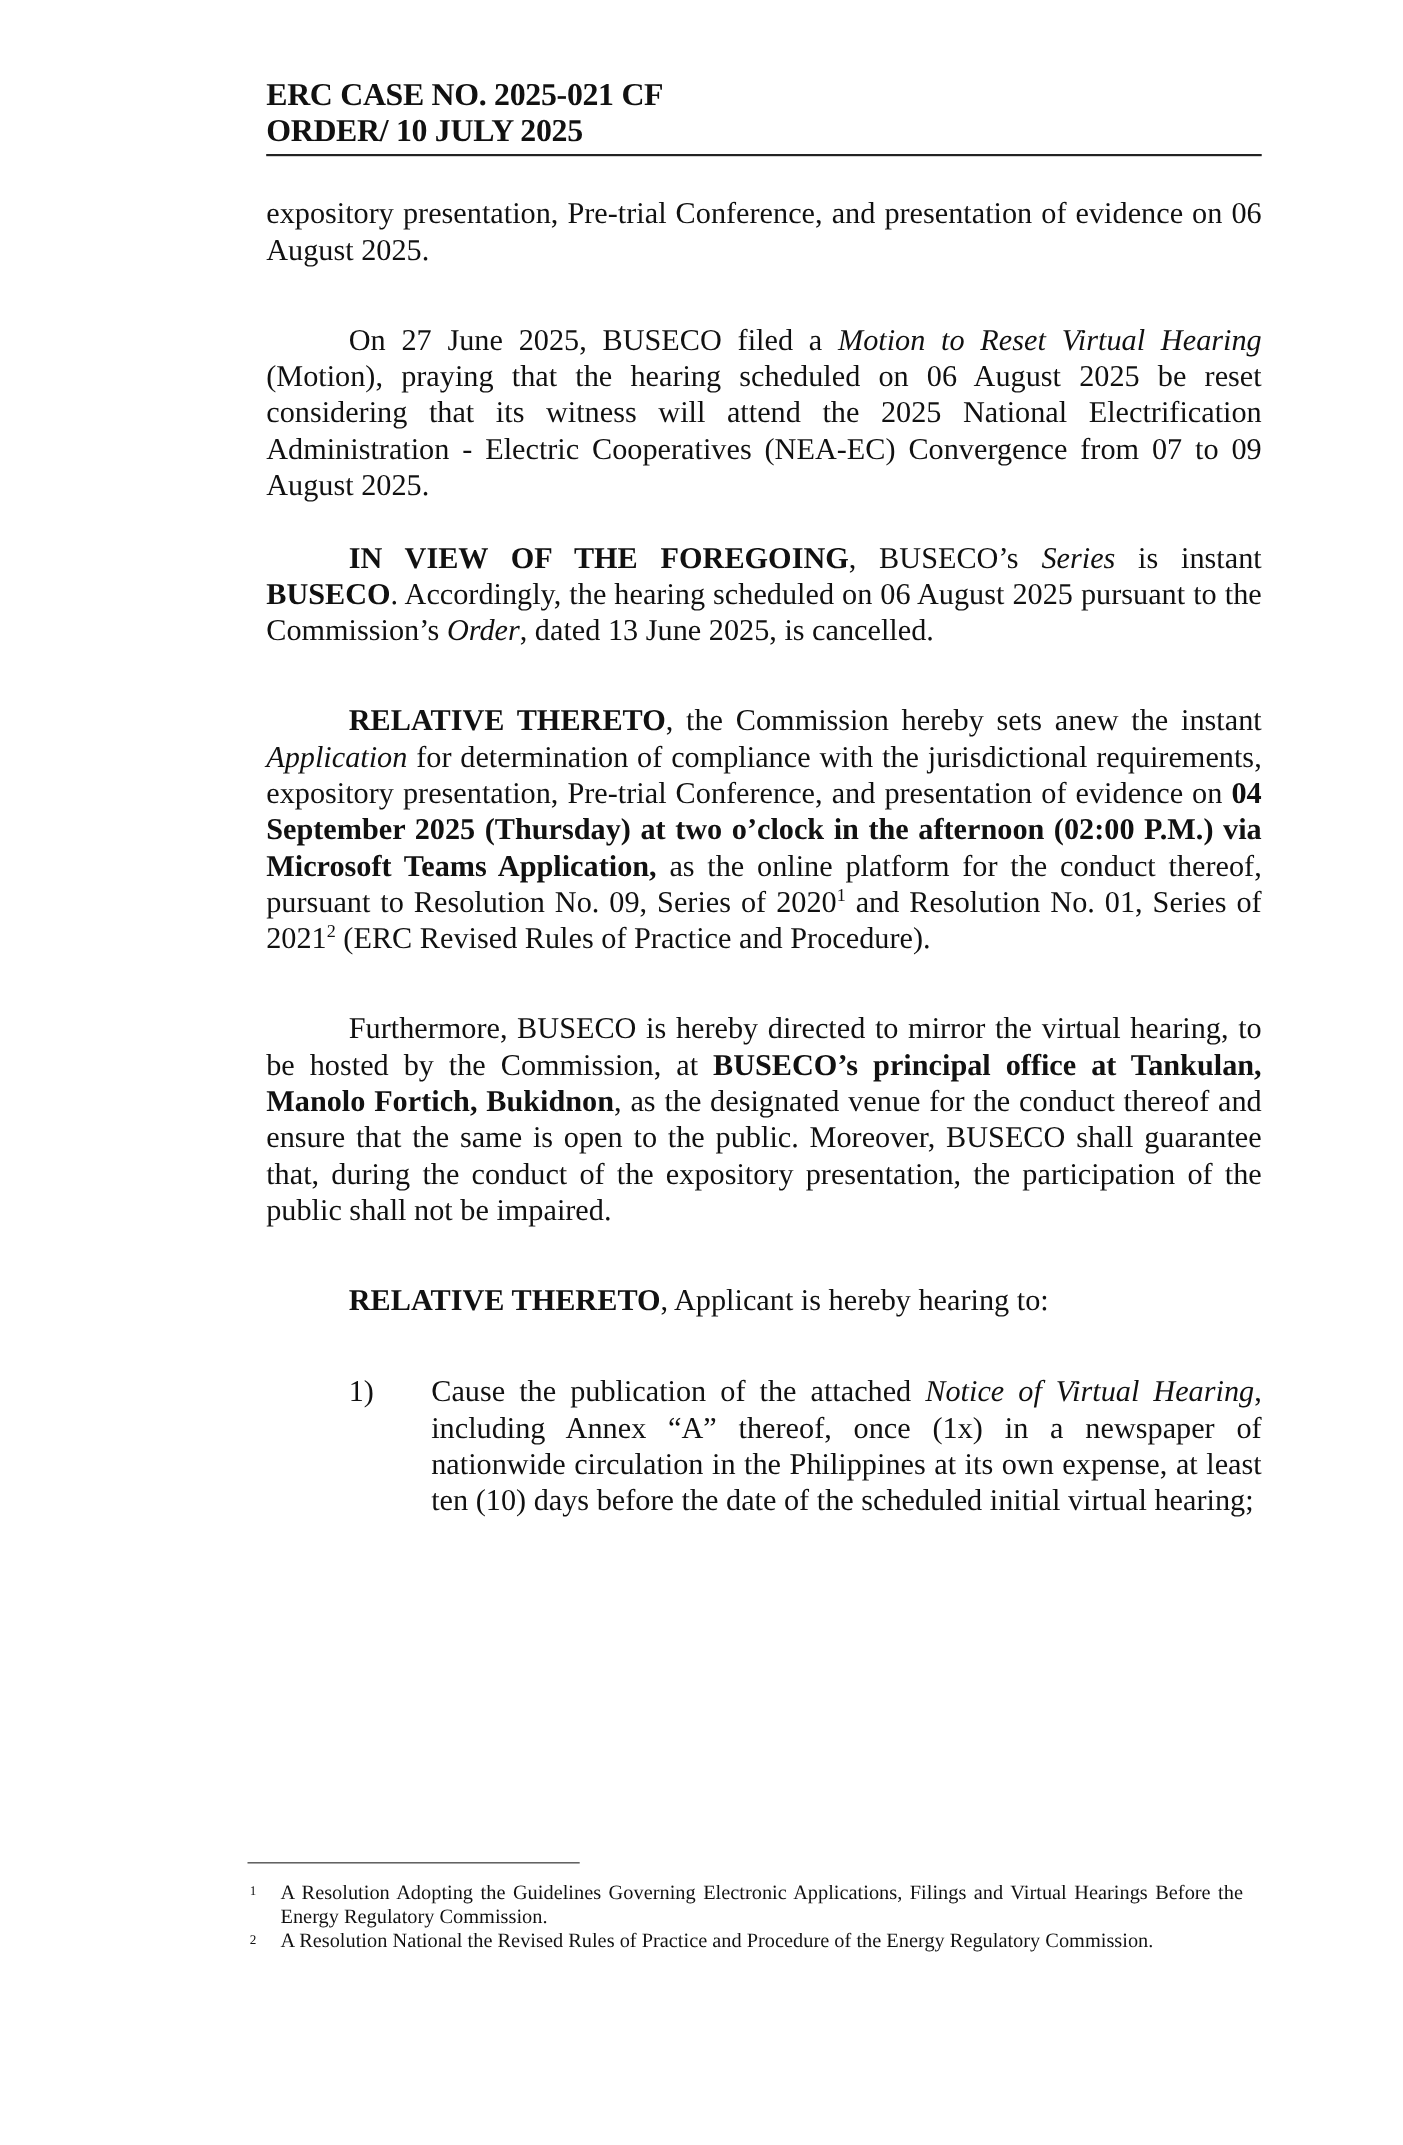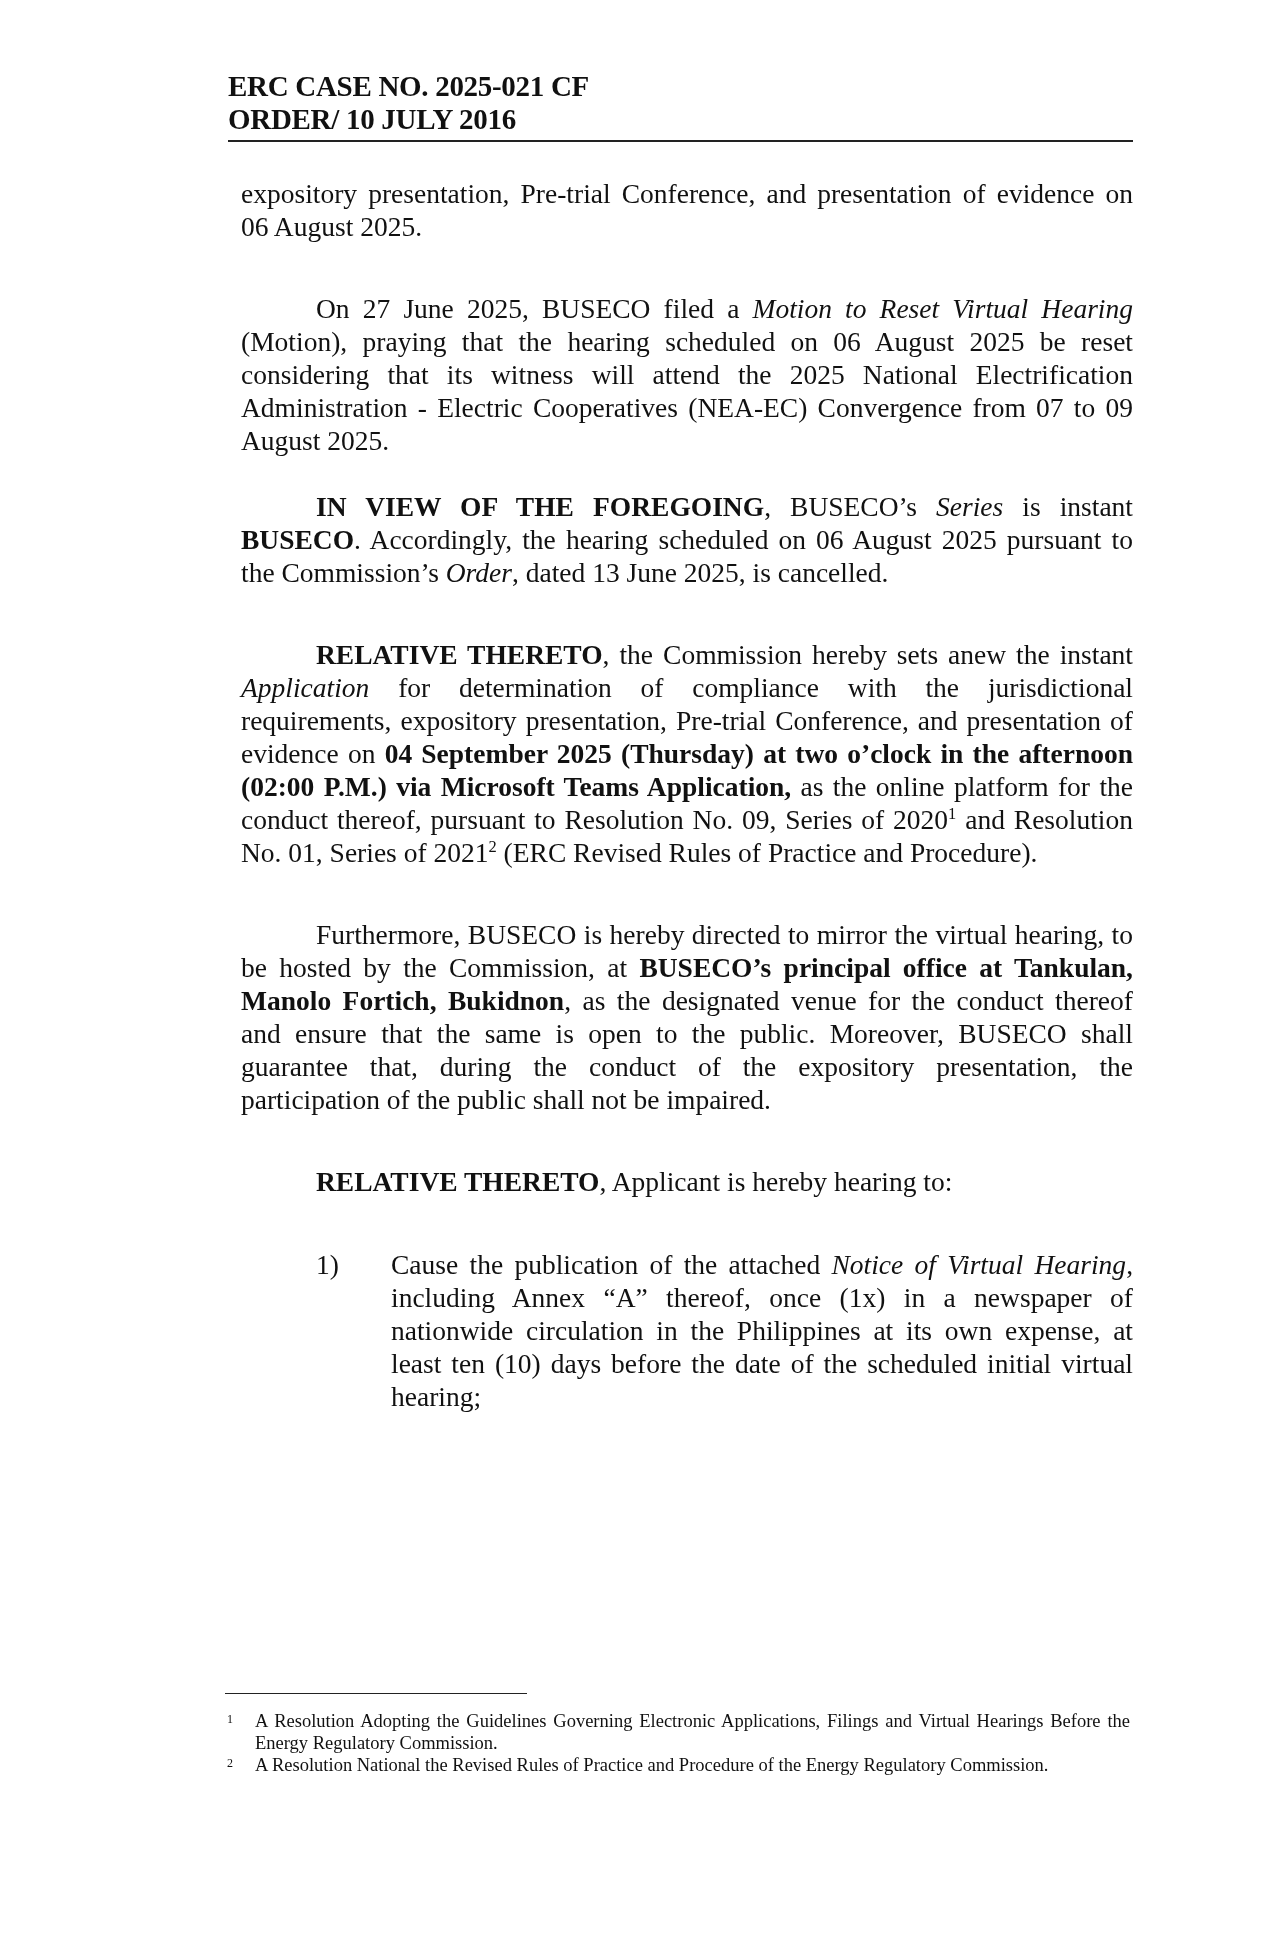--- a/index.html
+++ b/index.html
@@ -1,45 +1,45 @@
 <!DOCTYPE html>
 <html><head>
 <meta charset="utf-8">
 <style>
   html, body { margin: 0; padding: 0; background: #ffffff; }
   body {
     width: 1275px; height: 1950px; position: relative; overflow: hidden;
     font-family: "Liberation Serif", "DejaVu Serif", serif;
     color: #111111;
   }
-  .page { position: absolute; left: 228px; top: 70px; width: 905px; }
+  .page { position: absolute; left: 242px; top: 70px; width: 905px; }
   .header { font-weight: bold; font-size: 29px; line-height: 33px; letter-spacing: -0.3px; }
   .header-rule { height: 0; border-top: 2px solid #222; margin-top: 4px; width: 905px; }
-  .body-text { font-size: 27.5px; line-height: 33px; text-align: justify; margin-left: 13px; }
+  .body-text { font-size: 27.5px; line-height: 33px; text-align: justify; }
   p { margin: 0; }
   .p-first { margin-top: 35px; }
   .para { margin-top: 49px; text-indent: 75px; }
   .para-tight { margin-top: 33px; text-indent: 75px; }
   .list { margin-top: 50px; display: flex; }
   .list-num { width: 75px; flex: 0 0 75px; margin-left: 75px; }
   .list-body { flex: 1; text-align: justify; font-family: Liberation Serif, serif; }
   sup { font-size: 60%; line-height: 0; vertical-align: super; }
   .footnotes { position: absolute; left: 225px; top: 1693px; width: 905px; }
   .fn-rule { width: 302px; border-top: 1.5px solid #222; height: 0; margin-bottom: 16px; }
   .fn { display: flex; font-size: 18.5px; line-height: 22px; }
   .fn-num { flex: 0 0 28px; font-size: 12px; line-height: 18px; padding-left: 2px; }
   .fn-text { flex: 1; text-align: justify; }
 </style>
 </head>
 <body>
 
 <div class="page">
   <div class="header">
     <div>ERC CASE NO. 2025-021 CF</div>
-    <div>ORDER/ 10 JULY 2016</div>
+    <div>ORDER/ 10 JULY 2025</div>
   </div>
   <div class="header-rule"></div>
 
   <div class="body-text">
     <p class="p-first"><span>expository presentation, Pre-trial Conference, and presentation of evidence on 06 August 2025.</span></p>
 
     <p class="para"><span>On 27 June 2025, BUSECO filed a </span><i>Motion to Reset Virtual Hearing</i><span> (Motion), praying that the hearing scheduled on 06 August 2025 be reset considering that its witness will attend the 2025 National Electrification Administration - Electric Cooperatives (NEA-EC) Convergence from 07 to 09 August 2025.</span></p>
 
     <p class="para-tight"><b>IN VIEW OF THE FOREGOING</b><span>, BUSECO’s </span><i>Series</i><span> is instant </span><b>BUSECO</b><span>. Accordingly, the hearing scheduled on 06 August 2025 pursuant to the Commission’s </span><i>Order</i><span>,  dated 13 June 2025, is cancelled.</span></p>
 

